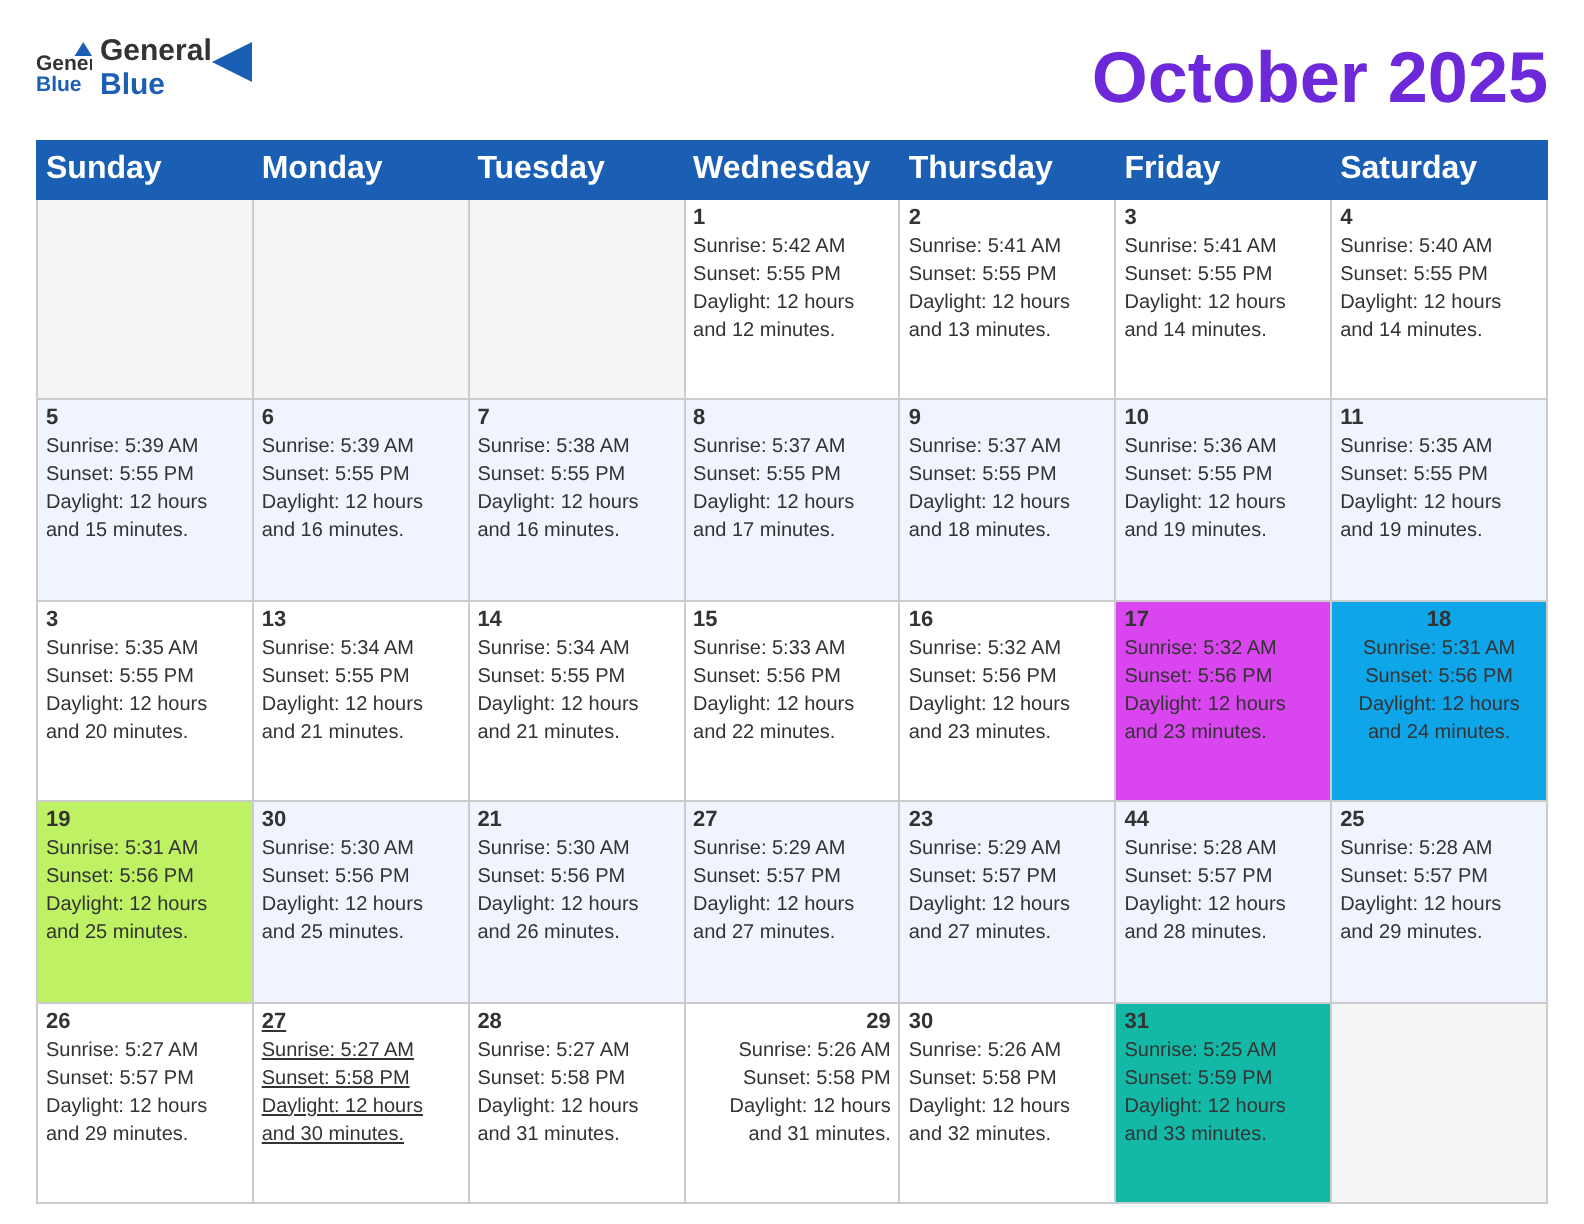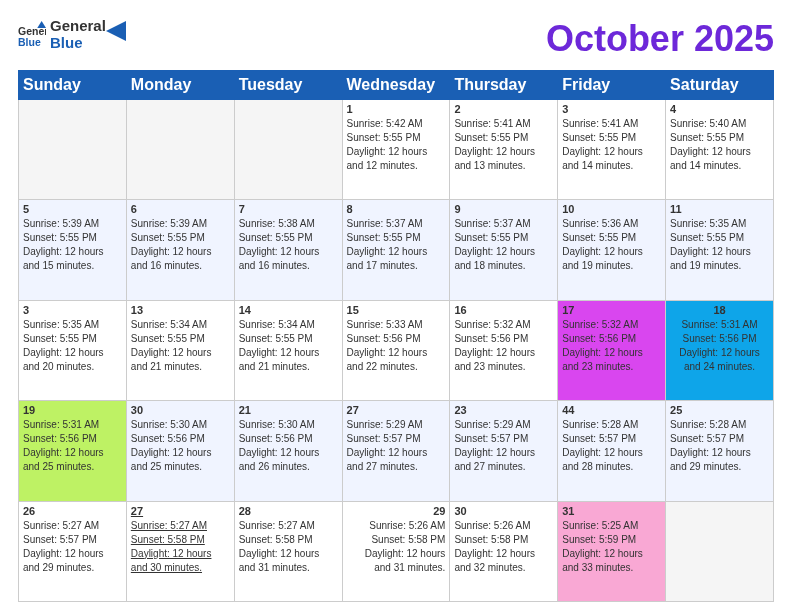--- a/index.html
+++ b/index.html
@@ -243,21 +243,21 @@
             <div class="cell-info">Sunrise: 5:27 AM<br>Sunset: 5:58 PM<br>Daylight: 12 hours and 31 minutes.</div>
           </td>
           <td style="background: rgb(255, 255, 255); text-align: right;">
             <div class="day-number">29</div>
             <div class="cell-info">Sunrise: 5:26 AM<br>Sunset: 5:58 PM<br>Daylight: 12 hours and 31 minutes.</div>
           </td>
           <td style="background: rgb(255, 255, 255);">
             <div class="day-number">30</div>
             <div class="cell-info">Sunrise: 5:26 AM<br>Sunset: 5:58 PM<br>Daylight: 12 hours and 32 minutes.</div>
           </td>
-          <td style="background: #f9a8d4;">
+          <td style="background: #14b8a6;">
             <div class="day-number">31</div>
             <div class="cell-info">Sunrise: 5:25 AM<br>Sunset: 5:59 PM<br>Daylight: 12 hours and 33 minutes.</div>
           </td>
           <td style="background: rgb(245, 245, 245);"></td>
         </tr>
       </tbody>
   </table>
 </div>
 
 </body></html>

